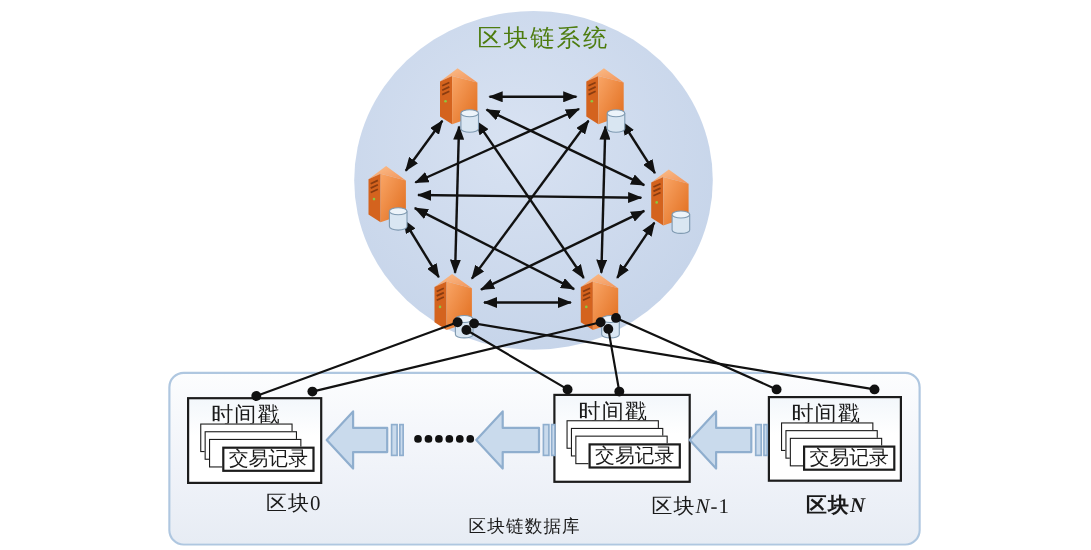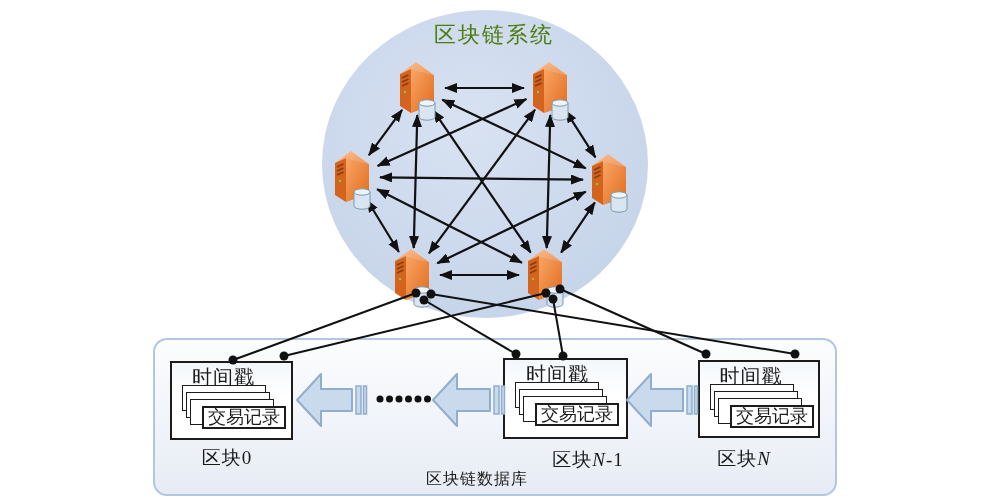--- a/index.html
+++ b/index.html
@@ -33,21 +33,21 @@
     position:absolute;width:84px;height:26px;background:#ffffff;
     border:1.5px solid #1c1c1c;box-sizing:border-box;
   }
   .txbox{
     position:absolute;left:30px;top:43px;width:84px;height:23px;
     background:#ffffff;border:2px solid #1c1c1c;box-sizing:border-box;
     font-size:18px;line-height:19px;text-align:center;white-space:nowrap;
   }
   .blk-label{
     position:absolute;transform:translateX(-50%);
-    font-size:19px;white-space:nowrap;letter-spacing:1px;
+    font-size:19px;white-space:nowrap;letter-spacing:1px;margin-left:40px;
   }
   .blk-label i{font-family:"Liberation Serif","DejaVu Serif",serif;}
   #db-label{
     position:absolute;transform:translateX(-50%);
     font-size:16px;letter-spacing:1px;white-space:nowrap;
   }
 </style>
 </head>
 <body>
 
@@ -184,21 +184,21 @@
 <div class="block" style="left: 698px; top: 360px; width: 122px; height: 78px;">
   <div class="ts">时间戳</div>
   <div class="sheet" style="left:10px;top:22px"></div>
   <div class="sheet" style="left:14px;top:29px"></div>
   <div class="sheet" style="left:18px;top:36px"></div>
   <div class="txbox">交易记录</div>
 </div>
 
 <div class="blk-label" style="left: 227px; top: 445px;"><span>区块</span><i></i><span>0</span></div>
 <div class="blk-label" style="left: 588px; top: 447px;"><span>区块</span><i>N</i><span>-1</span></div>
-<div class="blk-label" style="left: 744px; top: 446px;"><span>区块</span><i>N</i><span></span></div>
+<div class="blk-label" style="left: 720px; top: 446px; font-weight: bold;"><span>区块</span><i>N</i><span></span></div>
 
 <div id="db-label" style="left: 477px; top: 469px;">区块链数据库</div>
 <div id="title" style="left: 494px; top: 20px;">区块链系统</div>
 
 <svg id="overlay" class="layer" width="992" height="500" viewBox="0 0 992 500" style="pointer-events:none">
     <g>
       <polygon points="297,400 321,374 321,389 352,389 352,411 321,411 321,426" fill="#C9DAEC" stroke="#8FAECE" stroke-width="2" stroke-linejoin="round"></polygon>
       <rect x="356" y="386" width="5" height="28" fill="#C9DAEC" stroke="#8FAECE" stroke-width="1.5"></rect>
       <rect x="363.5" y="386" width="3" height="28" fill="#C9DAEC" stroke="#8FAECE" stroke-width="1.5"></rect>
     </g>

